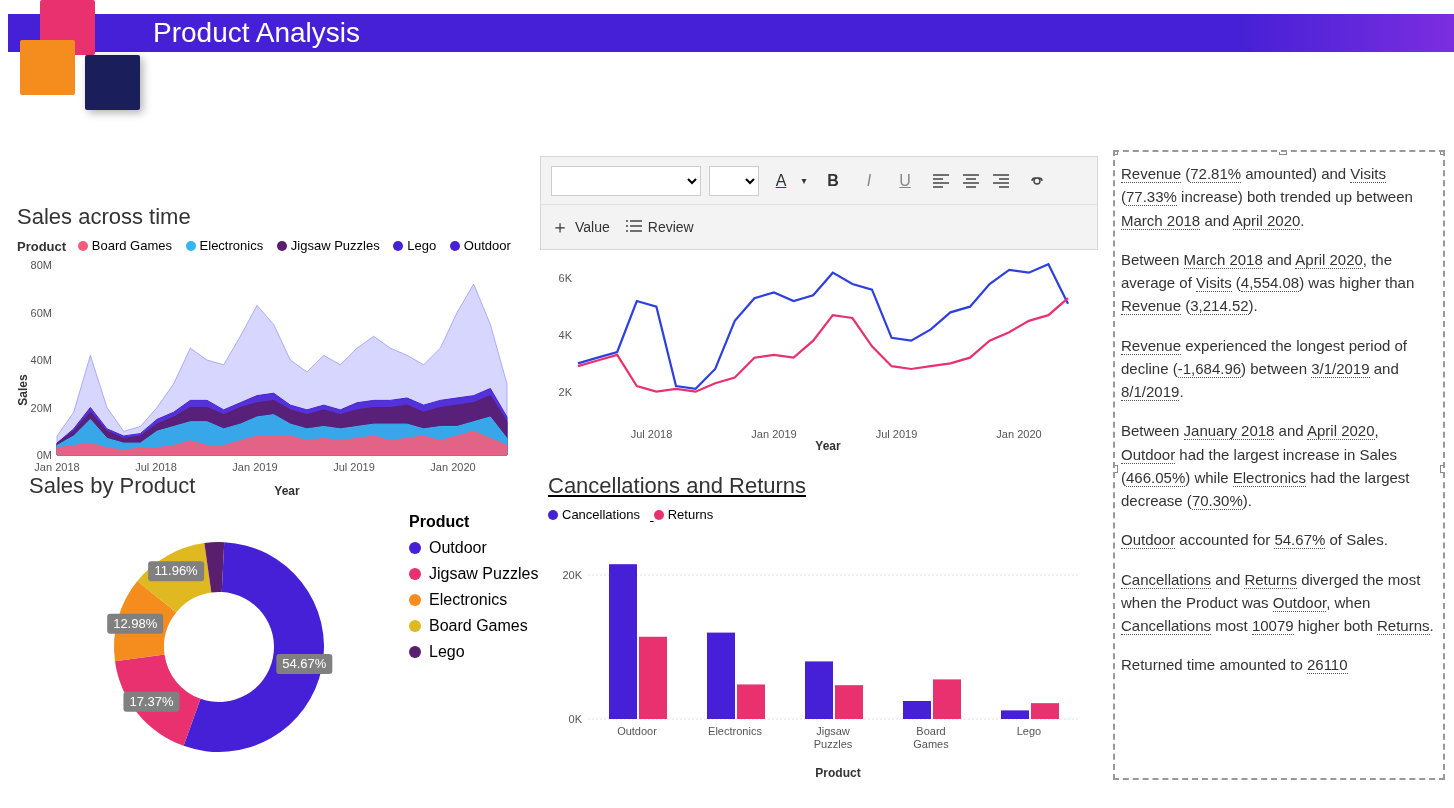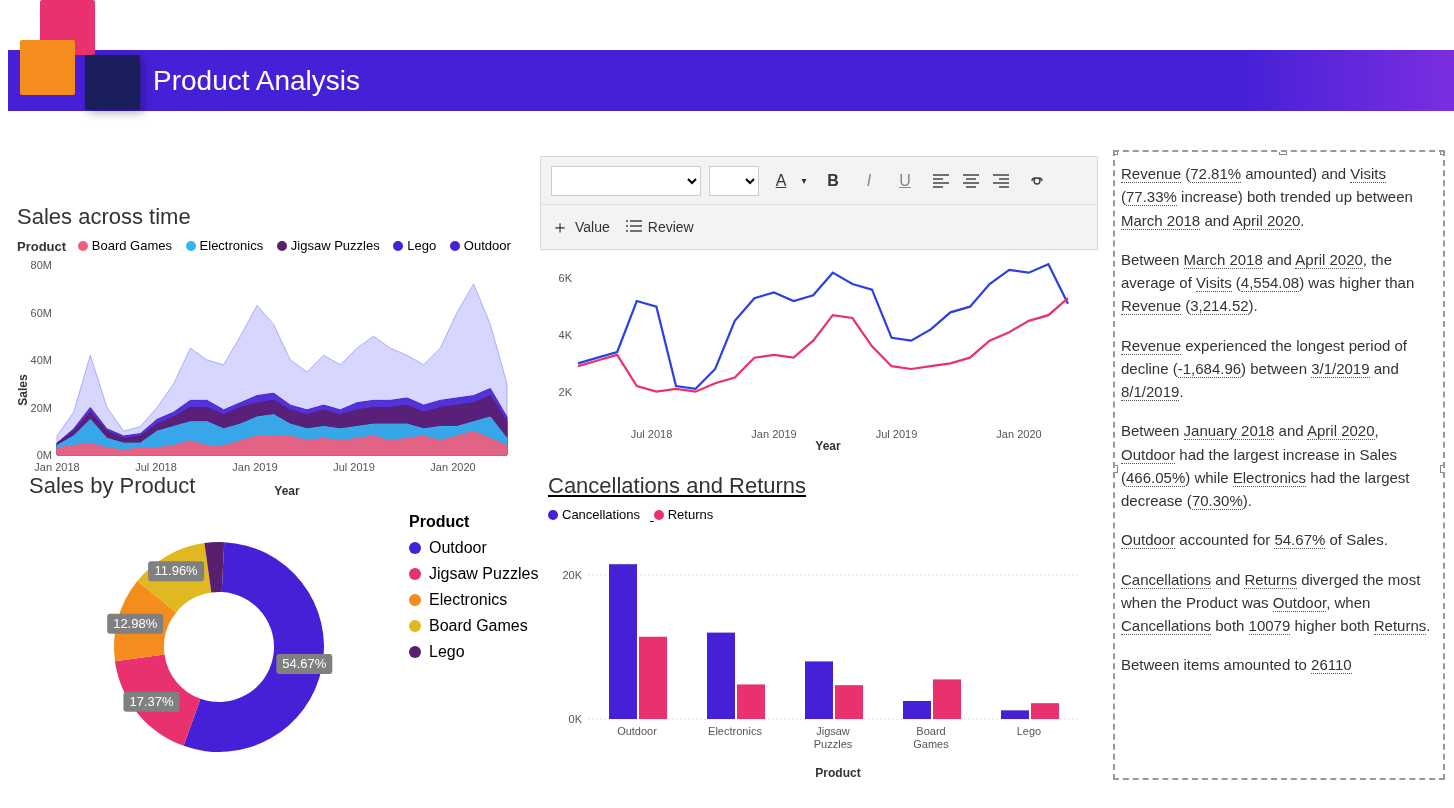--- a/index.html
+++ b/index.html
@@ -1,17 +1,17 @@
 <!DOCTYPE html>
 <html><head>
 <meta charset="utf-8">
 <style>
 * { box-sizing: border-box; margin: 0; padding: 0; }
 body { font-family: 'Segoe UI', Arial, sans-serif; background: #fff; width: 1454px; height: 808px; overflow: hidden; position: relative; }
-.header-bar { position: absolute; top: 14px; left: 8px; right: 0; height: 61px; background: linear-gradient(90deg, #4520d6 0%, #4520d6 85%, #7b2ee0 100%); display: flex; align-items: center; margin-top: 36px; }
+.header-bar { position: absolute; top: 14px; left: 8px; right: 0; height: 38px; background: linear-gradient(90deg, #4520d6 0%, #4520d6 85%, #7b2ee0 100%); display: flex; align-items: center; }
 .header-title { color: #fff; font-size: 28px; font-weight: 400; margin-left: 145px; }
 .logo-stack { position: absolute; top: 0; left: 10px; width: 130px; height: 130px; }
 .logo-block { position: absolute; border-radius: 2px; }
 .lb1 { width: 55px; height: 55px; top: 0; left: 30px; background: #e8316e; }
 .lb2 { width: 55px; height: 55px; top: 40px; left: 10px; background: #f48c1e; }
 .lb3 { width: 55px; height: 55px; top: 55px; left: 75px; background: #1a1e5a; box-shadow: 3px 3px 8px rgba(0,0,0,0.3); }
 
 .chart-area { position: absolute; }
 .chart-title { font-size: 22px; font-weight: 400; color: #333; margin-bottom: 8px; }
 .legend-row { font-size: 13px; margin-bottom: 6px; }
@@ -273,15 +273,15 @@
   <div class="resize-handle rh-tl"></div>
   <div class="resize-handle rh-tr"></div>
   <div class="resize-handle rh-tm"></div>
   <div class="resize-handle rh-ml"></div>
   <div class="resize-handle rh-mr"></div>
   <p><span class="ul">Revenue</span><span> (</span><span class="ul">72.81%</span><span> amounted) and </span><span class="ul">Visits</span><span> (</span><span class="ul">77.33%</span><span> increase) both trended up between </span><span class="ul">March 2018</span><span> and </span><span class="ul">April 2020</span><span>.</span></p>
   <p><span>Between </span><span class="ul">March 2018</span><span> and </span><span class="ul">April 2020</span><span>, the average of </span><span class="ul">Visits</span><span> (</span><span class="ul">4,554.08</span><span>) was higher than </span><span class="ul">Revenue</span><span> (</span><span class="ul">3,214.52</span><span>).</span></p>
   <p><span class="ul">Revenue</span><span> experienced the longest period of decline (</span><span class="ul">-1,684.96</span><span>) between </span><span class="ul">3/1/2019</span><span> and </span><span class="ul">8/1/2019</span><span>.</span></p>
   <p><span>Between </span><span class="ul">January 2018</span><span> and </span><span class="ul">April 2020</span><span>, </span><span class="ul">Outdoor</span><span> had the largest increase in Sales (</span><span class="ul">466.05%</span><span>) while </span><span class="ul">Electronics</span><span> had the largest decrease (</span><span class="ul">70.30%</span><span>).</span></p>
   <p><span class="ul">Outdoor</span><span> accounted for </span><span class="ul">54.67%</span><span> of Sales.</span></p>
-  <p><span class="ul">Cancellations</span><span> and </span><span class="ul">Returns</span><span> diverged the most when the Product was </span><span class="ul">Outdoor</span><span>, when </span><span class="ul">Cancellations</span><span> both </span><span class="ul">10079</span><span> higher both </span><span class="ul">Returns</span><span>.</span></p>
-  <p><span>Between items amounted to </span><span class="ul">26110</span></p>
+  <p><span class="ul">Cancellations</span><span> and </span><span class="ul">Returns</span><span> diverged the most when the Product was </span><span class="ul">Outdoor</span><span>, when </span><span class="ul">Cancellations</span><span> most </span><span class="ul">10079</span><span> higher both </span><span class="ul">Returns</span><span>.</span></p>
+  <p><span>Returned time amounted to </span><span class="ul">26110</span></p>
 </div>
 
 </body></html>

